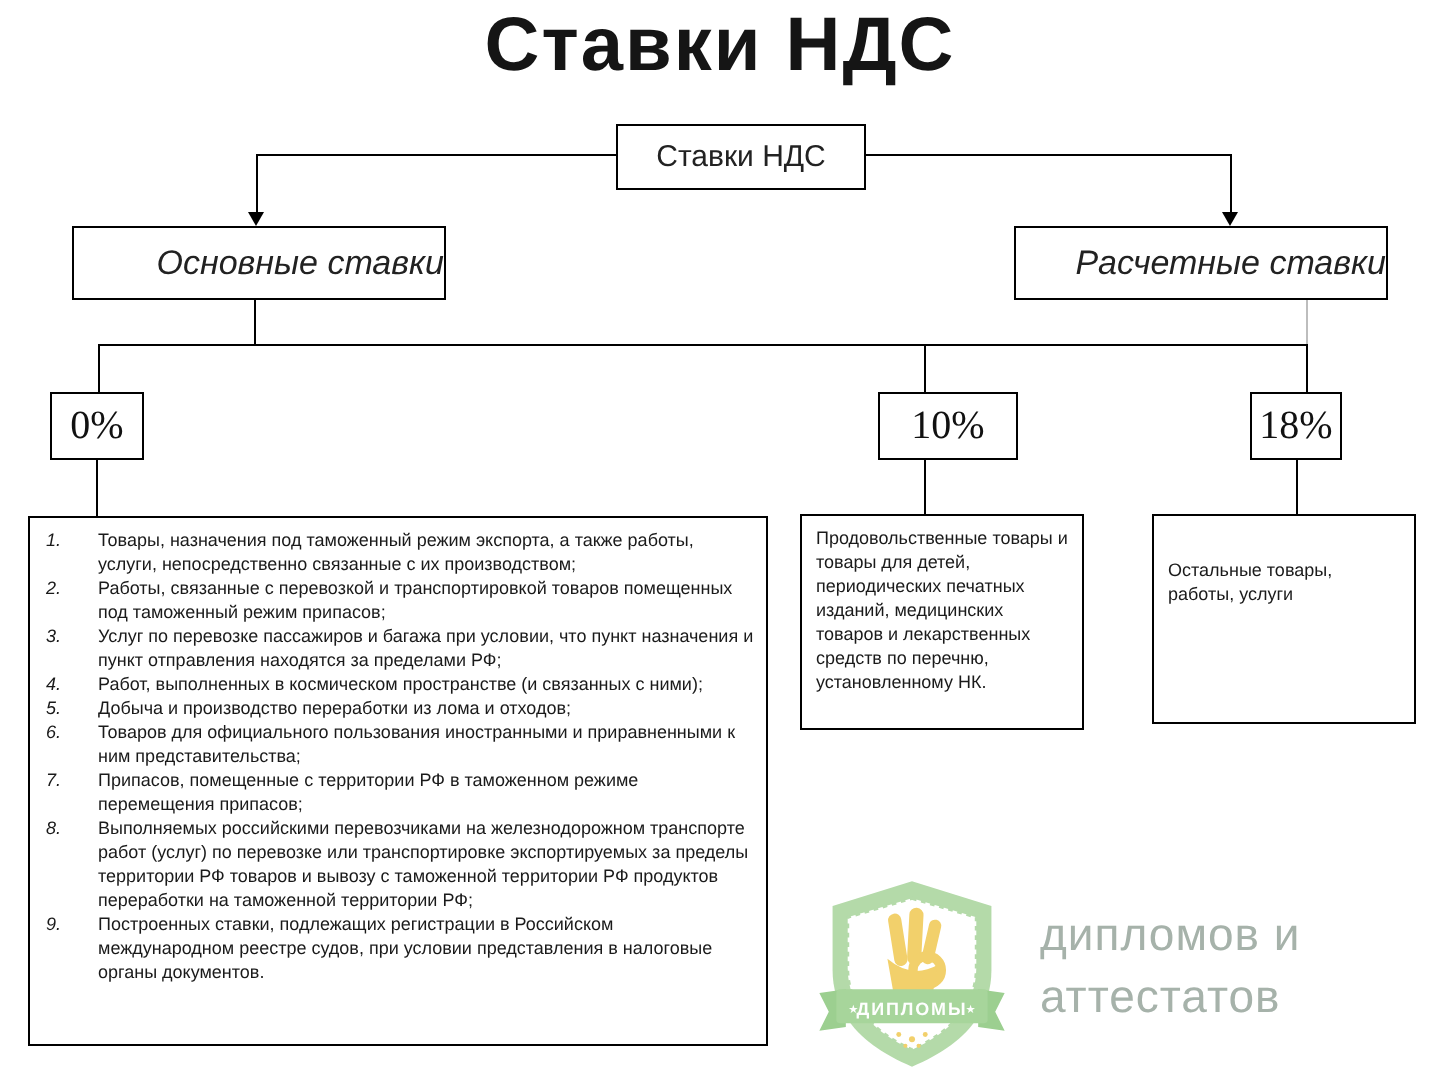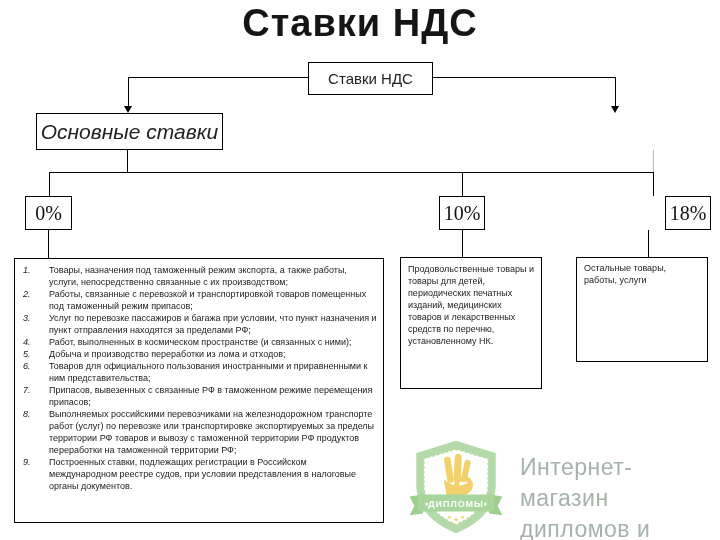--- a/index.html
+++ b/index.html
@@ -9,43 +9,43 @@
   }
   
   .main-title{
     position:absolute;left:0;top:2px;width:720px;text-align:center;
     font-size:38px;font-weight:bold;letter-spacing:1px;color:#151515;
   }
   
   .node{position:absolute;border:1px solid #000;background:#fff;box-sizing:border-box;
         display:flex;align-items:center;justify-content:center;text-align:center;}
   .root-box{left:308px;top:62px;width:125px;height:33px;font-size:15px;color:#222;}
-  .branch-box{top:113px;width:187px;height:37px;font-size:21px;font-style:italic;color:#222;}
+  .branch-box{top:113px;width:187px;height:37px;font-size:17px;font-style:italic;color:#222;justify-content:flex-end;}
   .branch-left{left:36px;}
   .branch-right{left:507px;}
   .rate-box{top:196px;height:34px;font-family:"Liberation Serif",serif;font-size:20px;color:#111;}
   .rate-0{left:25px;width:47px;}
-  .rate-10{left:439px;width:46px;font-family:Liberation Serif, serif;}
-  .rate-18{left:625px;width:46px;margin-left:40px;}
+  .rate-10{left:439px;width:70px;font-family:Liberation Serif, serif;}
+  .rate-18{left:625px;width:46px;}
   
   .hline,.vline{position:absolute;background:#000;}
   .hline{height:1px;}
   .vline{width:1px;}
   .faint{background:#bdbdbd;}
   .arrow-down{
     position:absolute;width:0;height:0;
     border-left:4px solid transparent;border-right:4px solid transparent;
     border-top:7px solid #000;
   }
   
   .content-box{position:absolute;border:1px solid #000;background:#fff;box-sizing:border-box;
                font-size:9px;line-height:12px;color:#1a1a1a;}
   .list-box{left:14px;top:258px;width:370px;height:265px;padding:5px 6px 0 0;}
-  .ten-box{left:400px;top:257px;width:142px;height:132px;padding:5px 6px 0 7px;}
-  .eighteen-box{left:576px;top:257px;width:132px;height:105px;padding:4px 6px 0 7px;}
+  .ten-box{left:400px;top:257px;width:142px;height:108px;padding:5px 6px 0 7px;}
+  .eighteen-box{left:576px;top:257px;width:132px;height:105px;padding:21px 6px 0 7px;}
   .li-row{display:flex;}
   .li-num{flex:none;width:34px;padding-left:8px;box-sizing:border-box;font-style:italic;}
   .li-text{flex:1;}
   
   .wm-badge{position:absolute;left:404px;top:436px;width:104px;height:102px;}
   .wm-caption{
     position:absolute;left:520px;top:452px;width:200px;
     font-size:23px;line-height:31px;letter-spacing:0.5px;color:#a6b2aa;
   }
 </style>
@@ -62,20 +62,23 @@
 
   <div class="hline" style="left:128px;top:77px;width:180px;"></div>
   <div class="hline" style="left:433px;top:77px;width:182px;"></div>
   <div class="vline" style="left:128px;top:77px;height:30px;"></div>
   <div class="vline" style="left:615px;top:77px;height:30px;"></div>
   <div class="arrow-down" style="left:124px;top:106px;"></div>
   <div class="arrow-down" style="left:611px;top:106px;"></div>
 
   <div class="node branch-box branch-left">
     <span>Основные ставки</span>
+  </div>
+  <div class="node branch-box branch-right">
+    <span>Расчетные ставки</span>
   </div>
 
   <div class="vline" style="left:127px;top:150px;height:22px;"></div>
   <div class="vline faint" style="left:653px;top:150px;height:22px;"></div>
   <div class="hline" style="left:49px;top:172px;width:605px;"></div>
   <div class="vline" style="left:49px;top:172px;height:24px;"></div>
   <div class="vline" style="left:462px;top:172px;height:24px;"></div>
   <div class="vline" style="left:653px;top:172px;height:24px;"></div>
 
   <div class="node rate-box rate-0">
@@ -112,21 +115,21 @@
     <div class="li-row">
       <span class="li-num">5.</span>
       <span class="li-text">Добыча и производство переработки из лома и отходов;</span>
     </div>
     <div class="li-row">
       <span class="li-num">6.</span>
       <span class="li-text">Товаров для официального пользования иностранными и приравненными к ним представительства;</span>
     </div>
     <div class="li-row">
       <span class="li-num">7.</span>
-      <span class="li-text">Припасов, вывезенных с связанные РФ в таможенном режиме перемещения припасов;</span>
+      <span class="li-text">Припасов, помещенные с территории РФ в таможенном режиме перемещения припасов;</span>
     </div>
     <div class="li-row">
       <span class="li-num">8.</span>
       <span class="li-text">Выполняемых российскими перевозчиками на железнодорожном транспорте работ (услуг) по перевозке или транспортировке экспортируемых за пределы территории РФ товаров и вывозу с таможенной территории РФ продуктов переработки на таможенной территории РФ;</span>
     </div>
     <div class="li-row">
       <span class="li-num">9.</span>
       <span class="li-text">Построенных ставки, подлежащих регистрации в Российском международном реестре судов, при условии представления в налоговые органы документов.</span>
     </div>
   </div>
@@ -165,17 +168,16 @@
     <g fill="#f2d06b">
       <circle cx="48" cy="84" r="1.3"></circle>
       <circle cx="55" cy="86.5" r="1.6"></circle>
       <circle cx="62" cy="84" r="1.3"></circle>
       <circle cx="51.5" cy="90" r="1.1"></circle>
       <circle cx="58.5" cy="90" r="1.1"></circle>
     </g>
   </svg>
 
   <div class="wm-caption">
-    <div>Интернет-магазин</div>
     <div>дипломов и аттестатов</div>
   </div>
 
 </div>
 
 </body></html>

